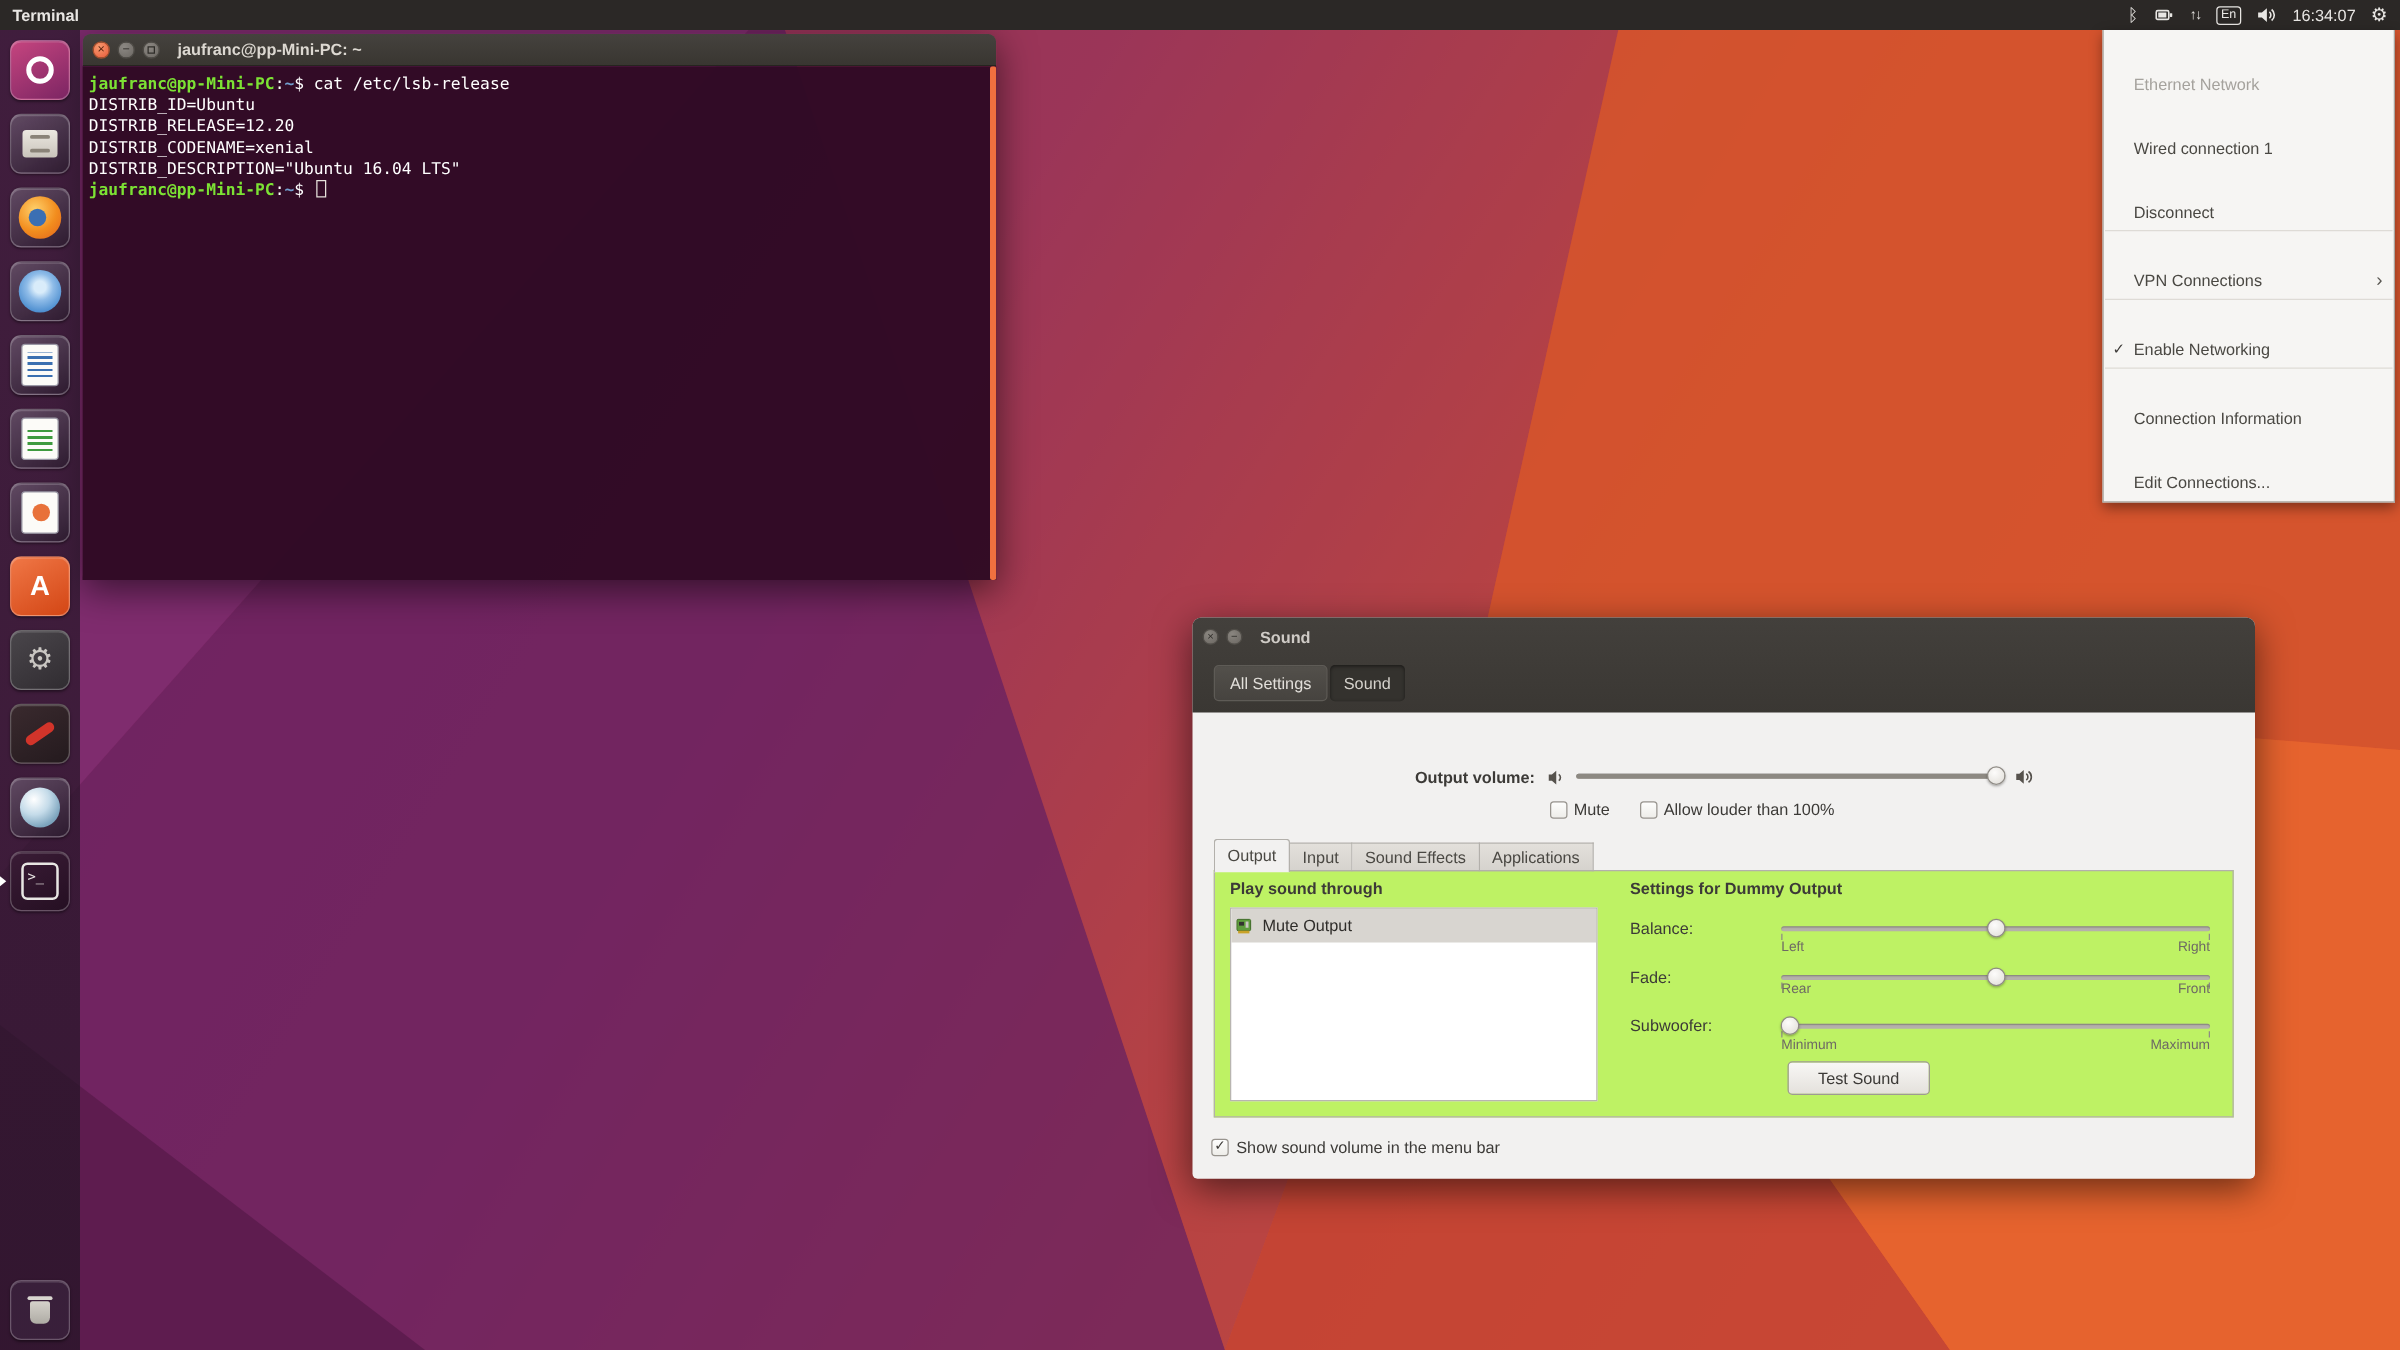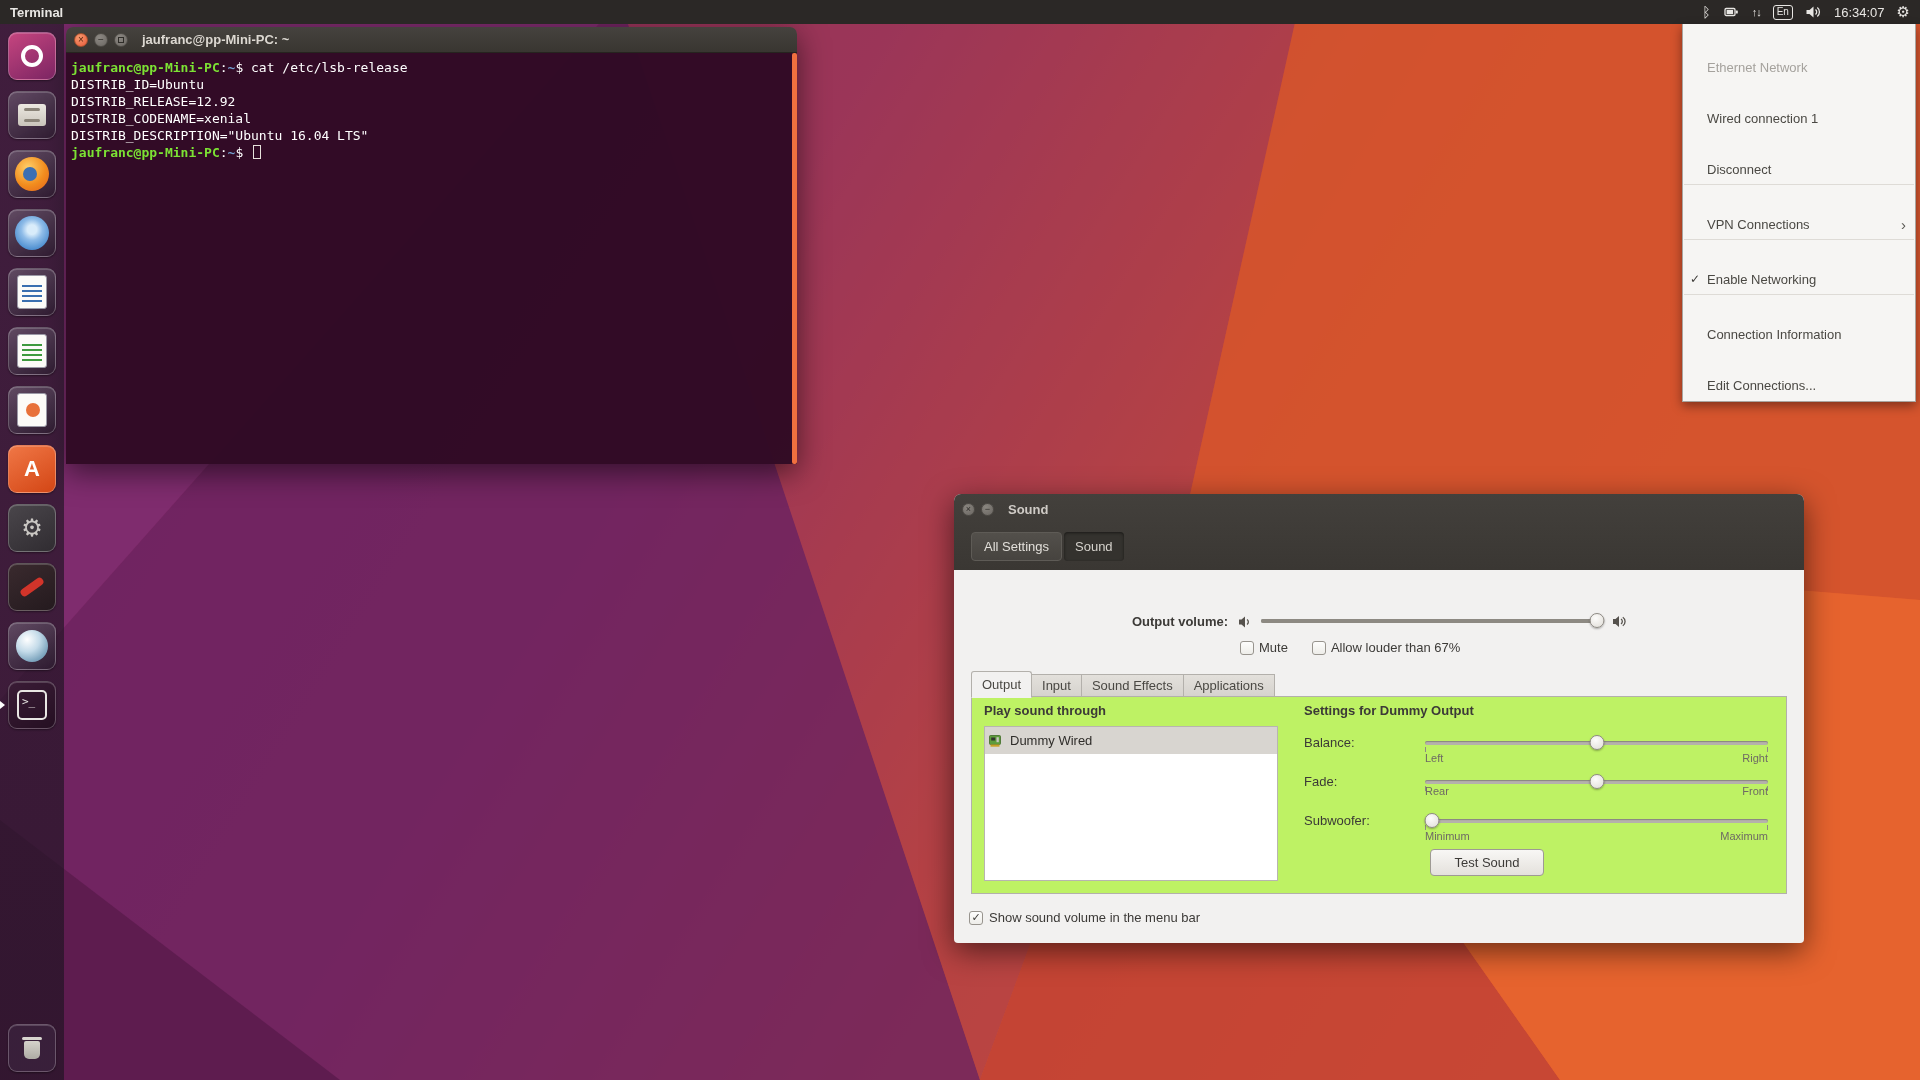--- a/index.html
+++ b/index.html
@@ -238,21 +238,21 @@
       <span class="wbtn close">×</span>
       <span class="wbtn">−</span>
       <span class="wbtn">
           <span class="maxsq"></span>
         </span>
       <span class="wtitle">jaufranc@pp-Mini-PC: ~</span>
     </div>
     <div class="term-body">
       <div class="tline"><span class="tp-user">jaufranc@pp-Mini-PC</span><span>:</span><span class="tp-path">~</span><span>$ </span><span>cat /etc/lsb-release</span></div>
       <div class="tline">DISTRIB_ID=Ubuntu</div>
-      <div class="tline">DISTRIB_RELEASE=12.92</div>
+      <div class="tline">DISTRIB_RELEASE=12.20</div>
       <div class="tline">DISTRIB_CODENAME=xenial</div>
       <div class="tline">DISTRIB_DESCRIPTION="Ubuntu 16.04 LTS"</div>
       <div class="tline"><span class="tp-user">jaufranc@pp-Mini-PC</span><span>:</span><span class="tp-path">~</span><span>$ </span><span class="cursor"></span></div>
       <div class="term-scrollbar"></div>
     </div>
   </div>
 
   <div class="menu">
     <div class="mi disabled">Ethernet Network</div>
     <div class="mi">Wired connection 1</div>
@@ -297,42 +297,42 @@
             <path d="M9 5 a3 3 0 0 1 0 5" stroke="#56524D" stroke-width="1.3" fill="none"></path>
             <path d="M10.8 3.2 a5.2 5.2 0 0 1 0 8.6" stroke="#56524D" stroke-width="1.3" fill="none"></path>
           </svg>
       </span>
 
       <div class="chkrow">
         <span class="cbx"></span>
         <span>Mute</span>
         <span class="chkgap"></span>
         <span class="cbx"></span>
-        <span>Allow louder than 67%</span>
+        <span>Allow louder than 100%</span>
       </div>
 
       <div class="tabs">
         <span class="tab active">Output</span>
         <span class="tab">Input</span>
         <span class="tab">Sound Effects</span>
         <span class="tab">Applications</span>
       </div>
 
       <div class="frame">
         <span class="bold-label" style="left:12px;top:6px;">Play sound through</span>
 
         <div class="device-list">
           <div class="device-row">
             <svg width="15" height="14" viewBox="0 0 15 14">
                 <rect x="0.5" y="1.5" width="11" height="9" rx="1" fill="#5E9C3C" stroke="#3F6B27" stroke-width="0.8"></rect>
                 <rect x="2.2" y="3.5" width="4" height="3" fill="#33332F"></rect>
                 <rect x="7.5" y="3.2" width="2.3" height="5" fill="#C9C6C0"></rect>
                 <rect x="1.5" y="10.5" width="9" height="2.2" fill="#C9A227"></rect>
               </svg>
-            <span class="row-label">Dummy Wired</span>
+            <span class="row-label">Mute Output</span>
           </div>
         </div>
 
         <span class="bold-label" style="left:332px;top:6px;">Settings for Dummy Output</span>
 
         <span class="slbl" style="top:38px;">Balance:</span>
         <div class="gslider" style="left:453px;top:37px;width:343px;">
           <div class="trough"></div>
           <span class="tick l"></span>
           <span class="tick r"></span>

